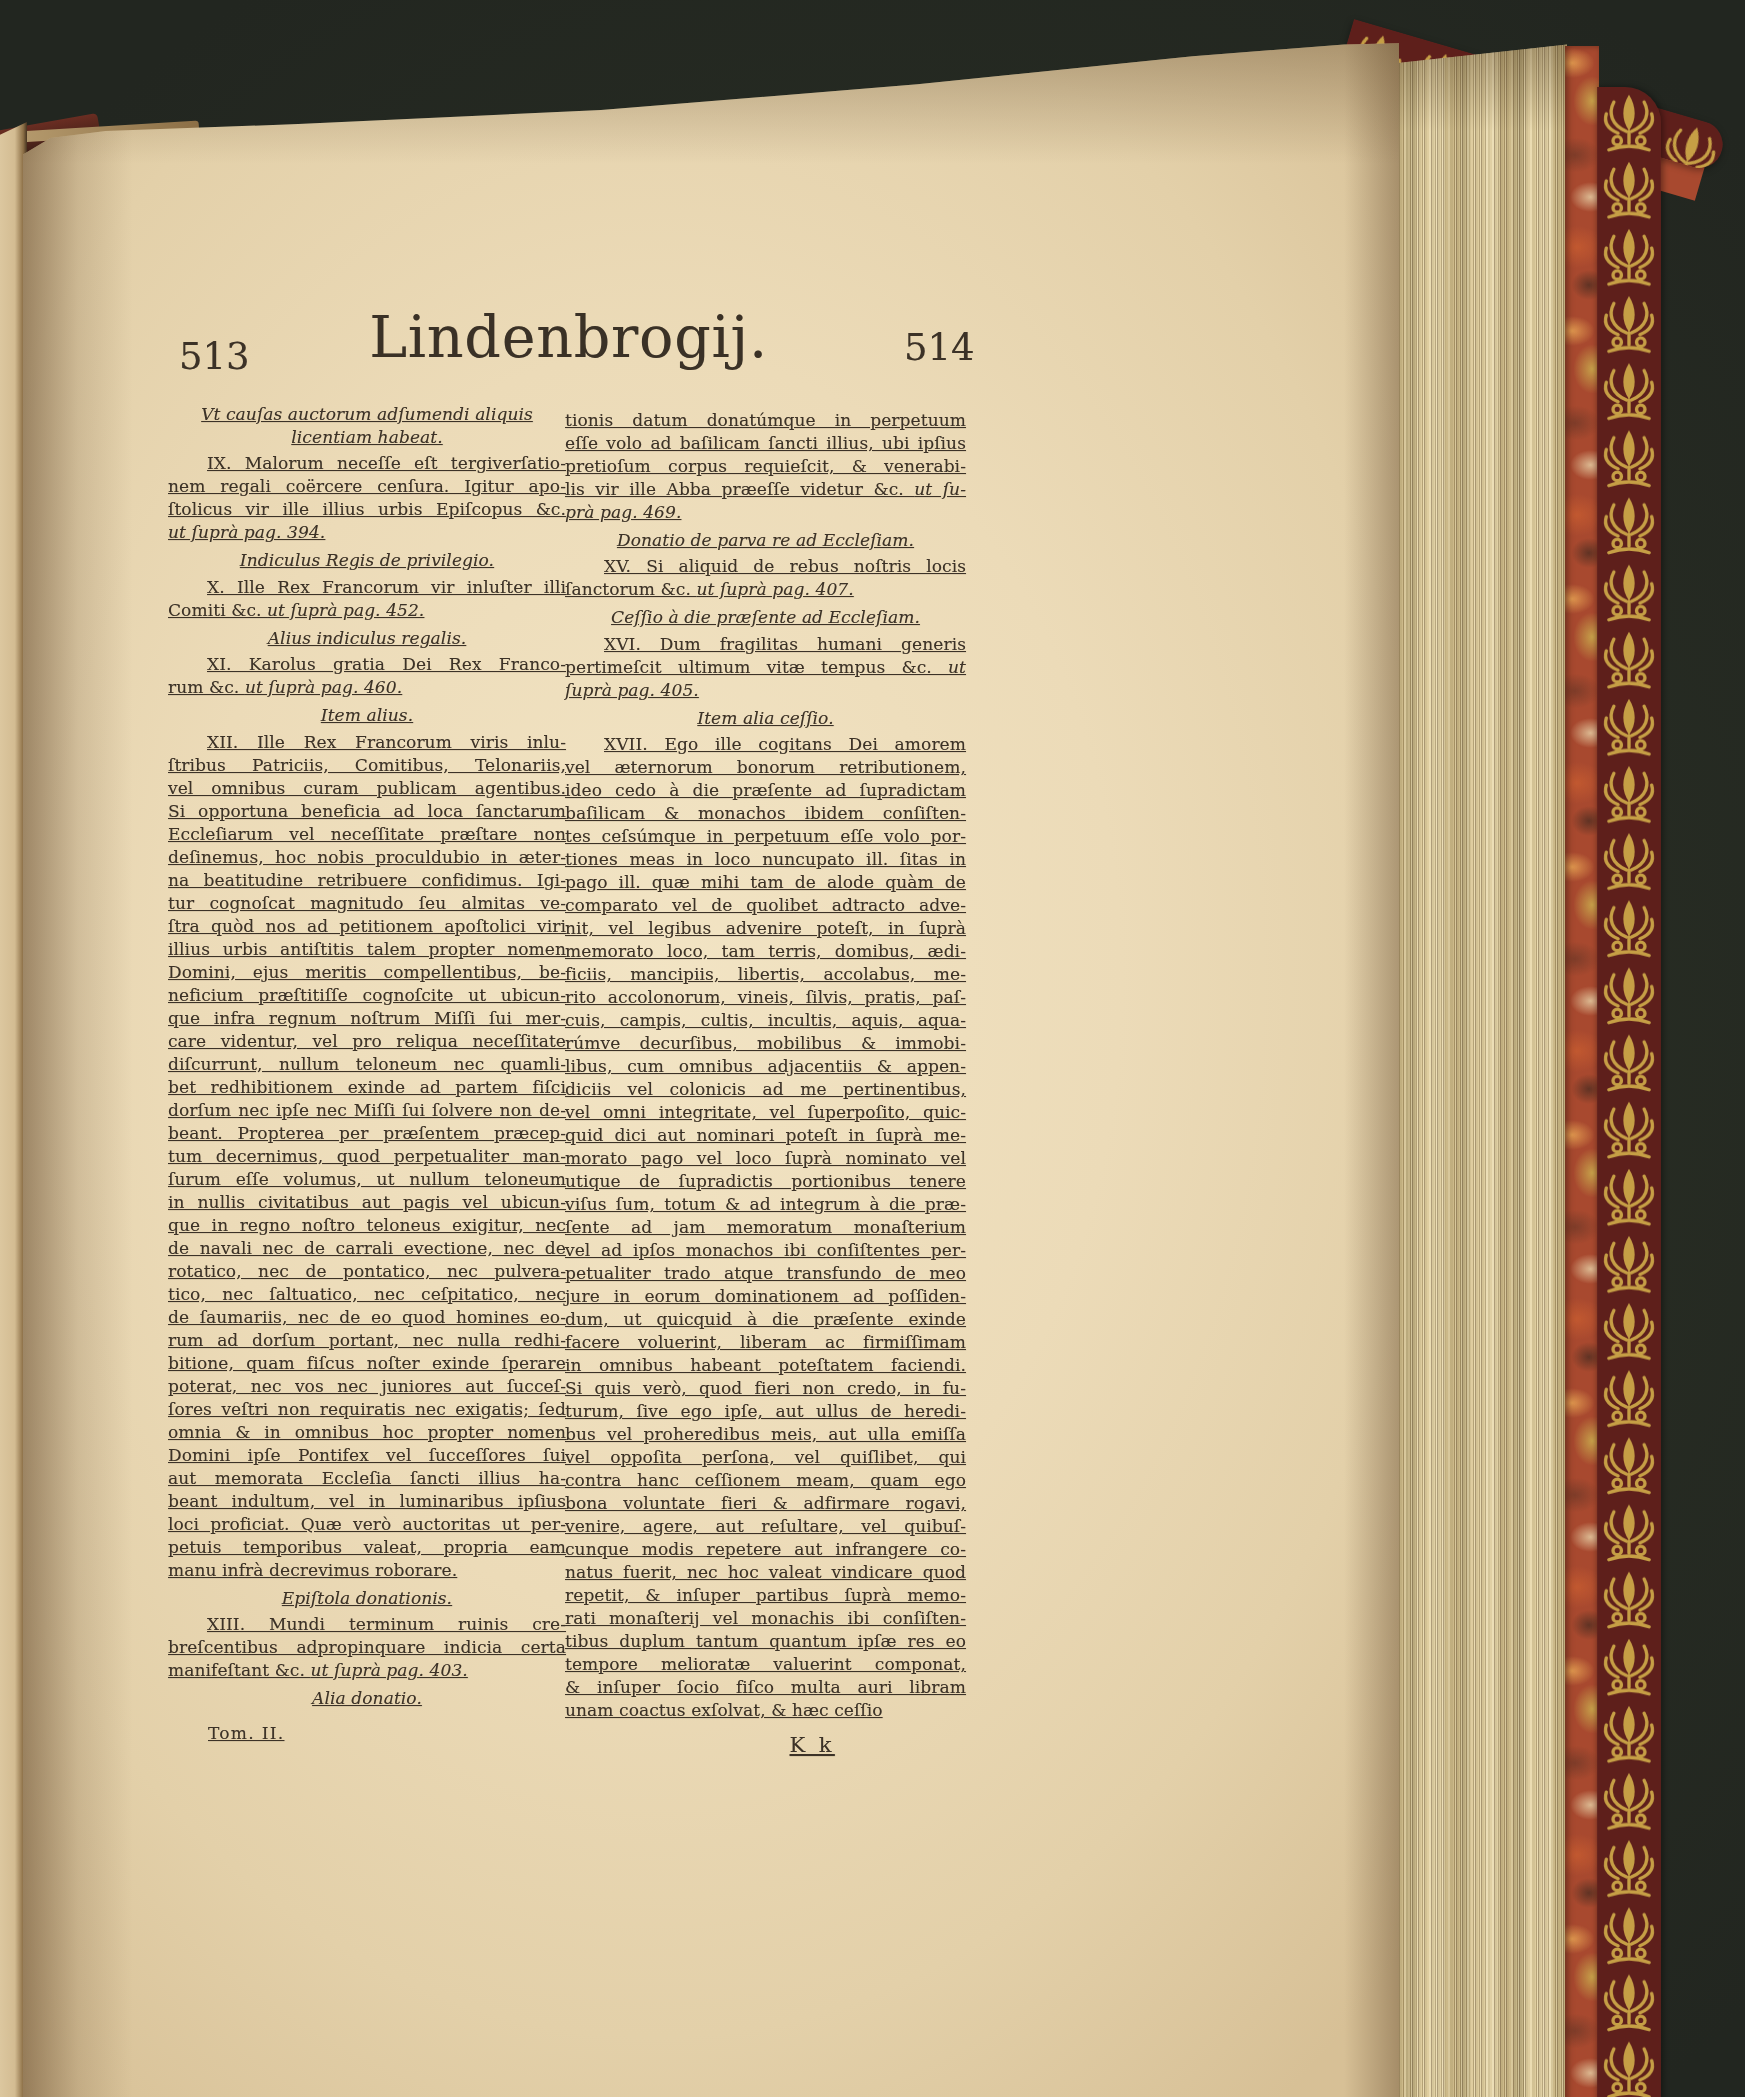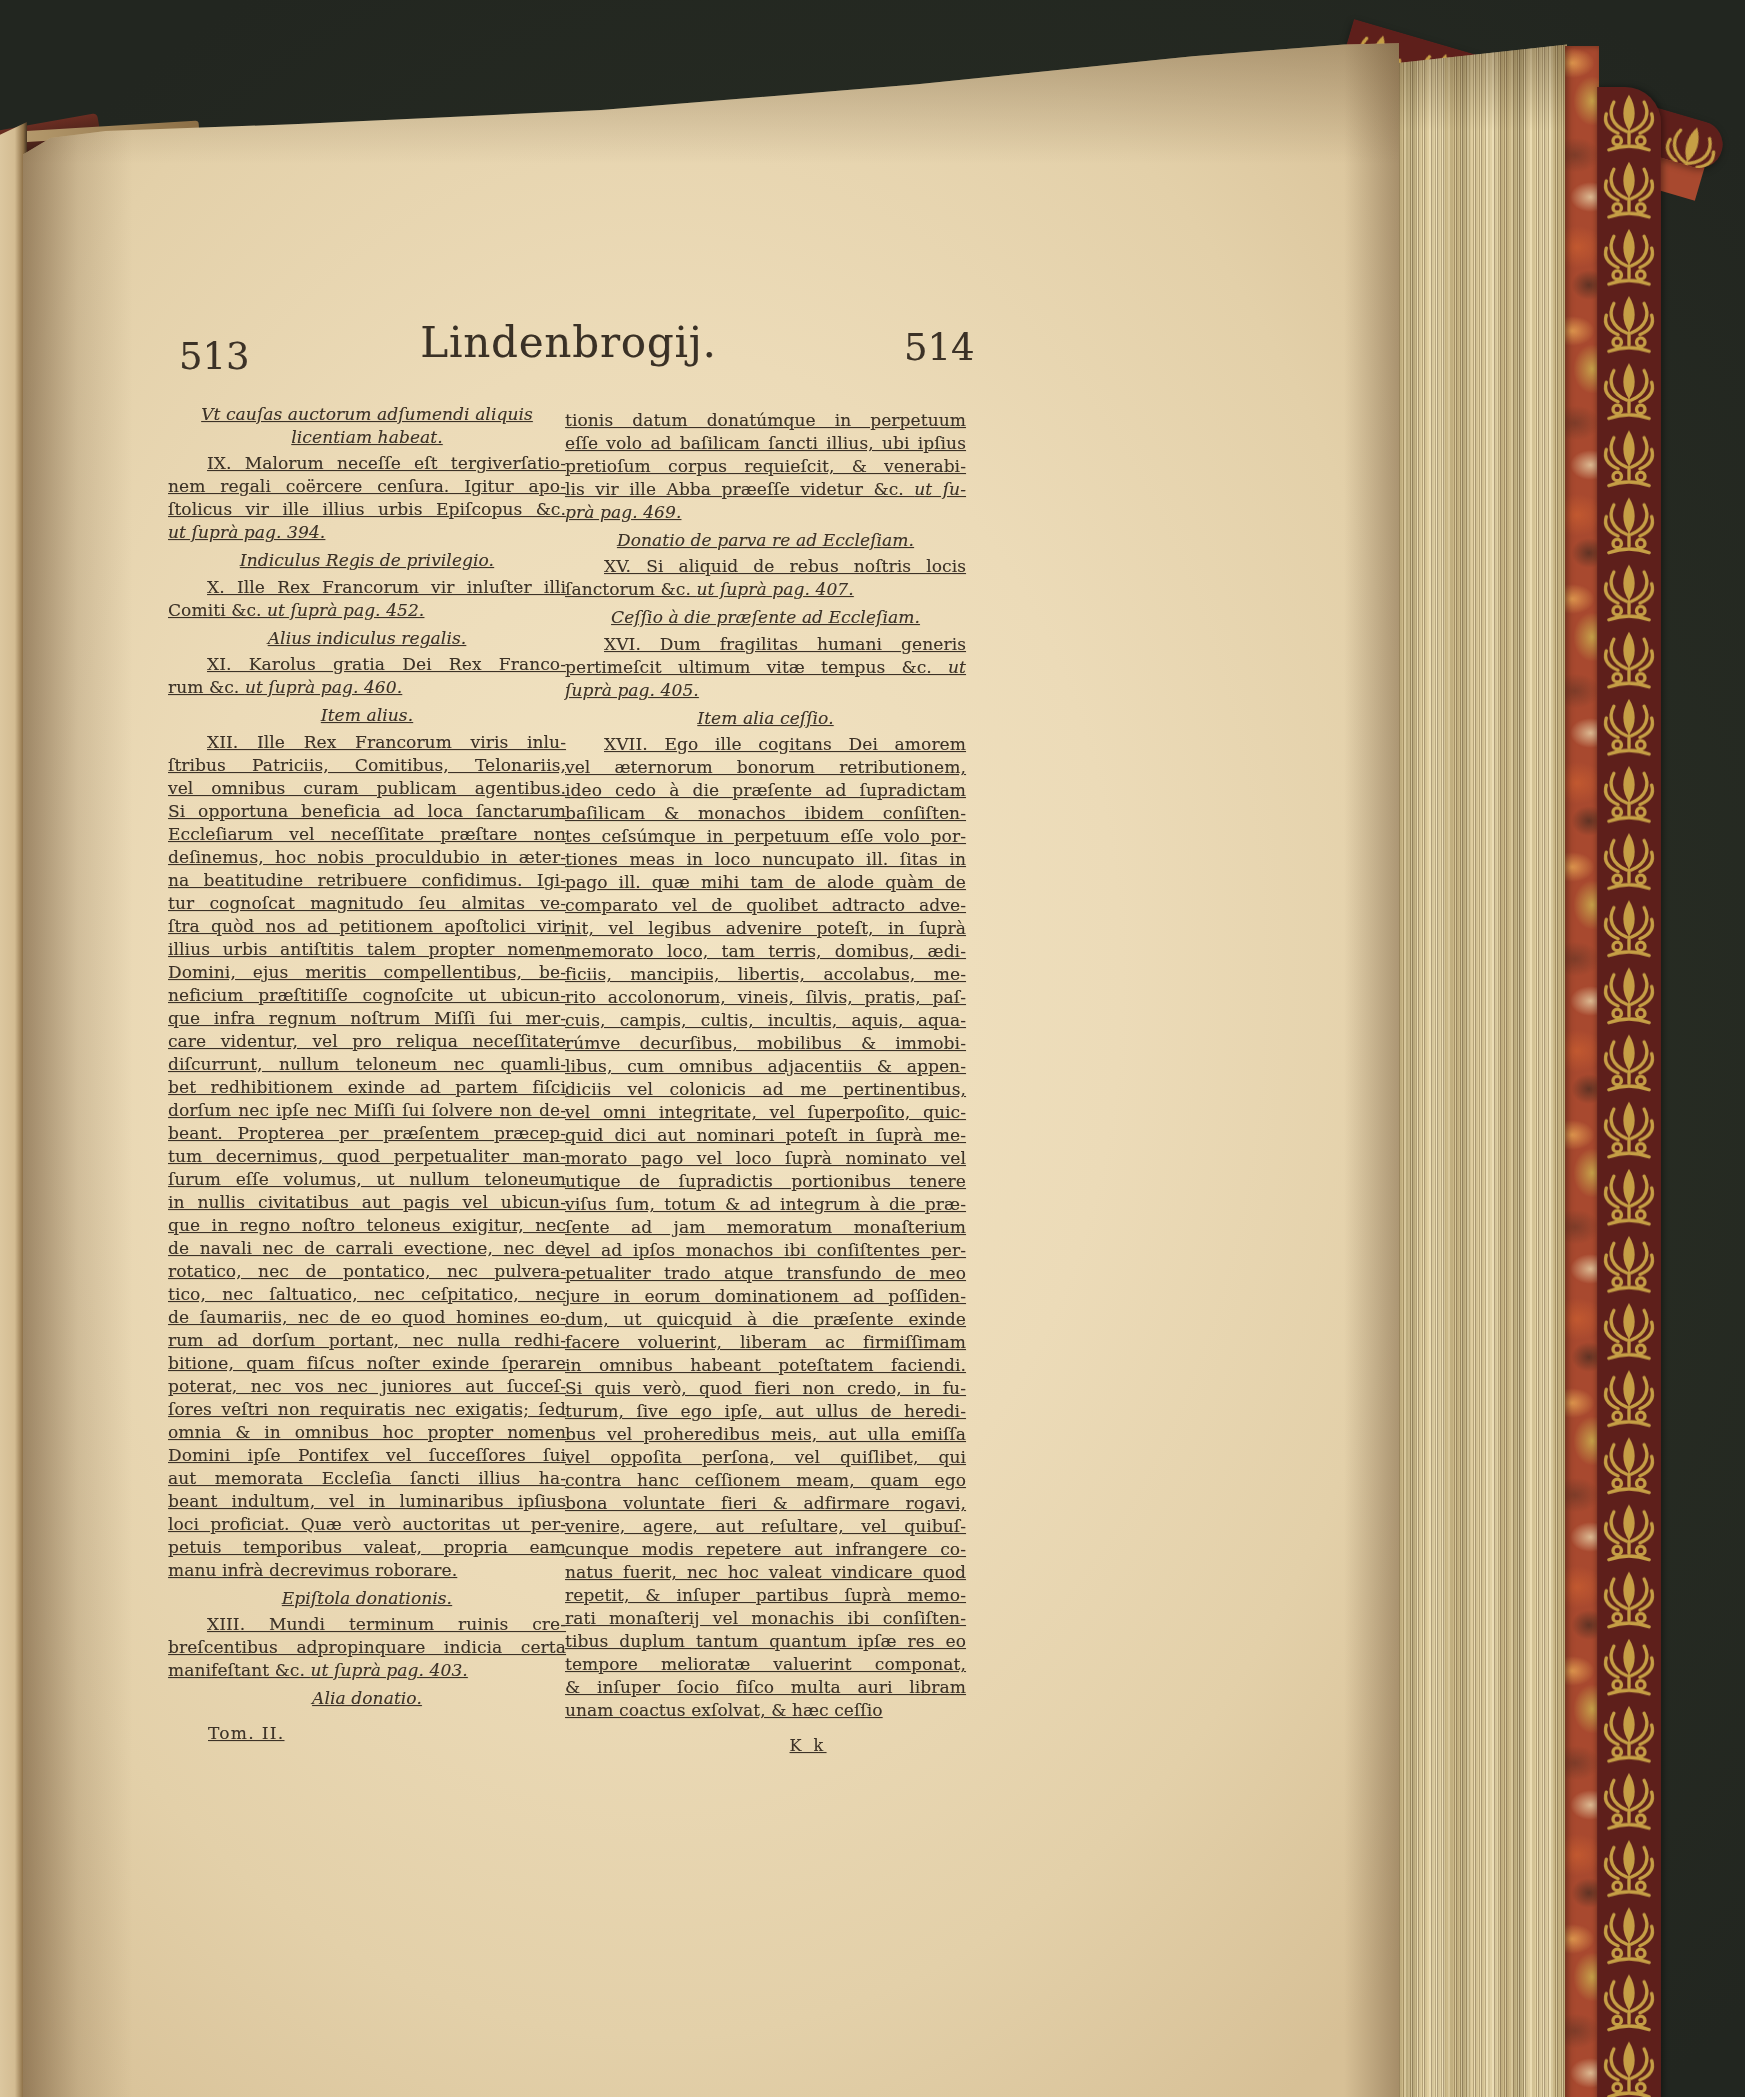--- a/index.html
+++ b/index.html
@@ -86,43 +86,43 @@
   .page::before{ 
     content:"";position:absolute;inset:0;pointer-events:none;
     background:
       linear-gradient(90deg, rgba(84,56,28,.50) 0%, rgba(84,56,28,.16) 4%, rgba(84,56,28,0) 8%),
       linear-gradient(180deg, rgba(90,65,35,.38) 1.5%, rgba(90,65,35,0) 7%),
       linear-gradient(270deg, rgba(96,70,40,.42) 0%, rgba(96,70,40,0) 4%),
       linear-gradient(0deg, rgba(90,65,35,.40) 0%, rgba(90,65,35,0) 5%);
   }
   
   .title{
-    position:absolute;left:105px;top:322px;width:881px;text-align:center;
-    font-size:42px;line-height:1;color:#3a3126;letter-spacing:0.8px;
+    position:absolute;left:105px;top:309px;width:881px;text-align:center;
+    font-size:57px;line-height:1;color:#3a3126;letter-spacing:0.8px;
     text-shadow:0.3px 0.4px 0.4px rgba(59,47,34,.35);
   }
   .folio{position:absolute;font-size:37px;line-height:1;color:#3c3227;
     text-shadow:0.2px 0.3px 0.4px rgba(59,47,34,.35);}
   .folio-left{left:156px;top:338px;}
   .folio-right{left:881px;top:329px;}
   .col{
     position:absolute;color:#3c3227;
     font-size:17px;line-height:23px;letter-spacing:0.1px;
     text-shadow:0.2px 0.3px 0.3px rgba(59,47,34,.33);
   }
   .col-left{left:145px;top:398px;width:398px;text-decoration:underline;}
   .col-right{left:542px;top:409px;width:401px;text-decoration:underline;}
   .line{text-align:justify;text-align-last:justify;}
   .line.last{text-align-last:left;}
   .line.indent{text-indent:39px;}
   .block-heading{margin:5px 0 3.4px;text-align:center;font-style:italic;}
   .hline{line-height:23px;}
   .sigline{margin-top:11.7px;}
   .sig-left{margin-left:40px;letter-spacing:1.3px;}
-  .sig-right{margin-left:56%;font-size:16px;letter-spacing:3.4px;}
+  .sig-right{margin-left:56%;font-size:21px;letter-spacing:3.4px;}
   i{font-style:italic;}
 </style>
 </head>
 <body>
 
 <div class="bg"></div>
 
 <div class="diag-marble"></div>
 <div class="diag-leather">
   <svg class="gold-svg" xmlns="http://www.w3.org/2000/svg" viewBox="0 0 930 112" width="390" height="47">

